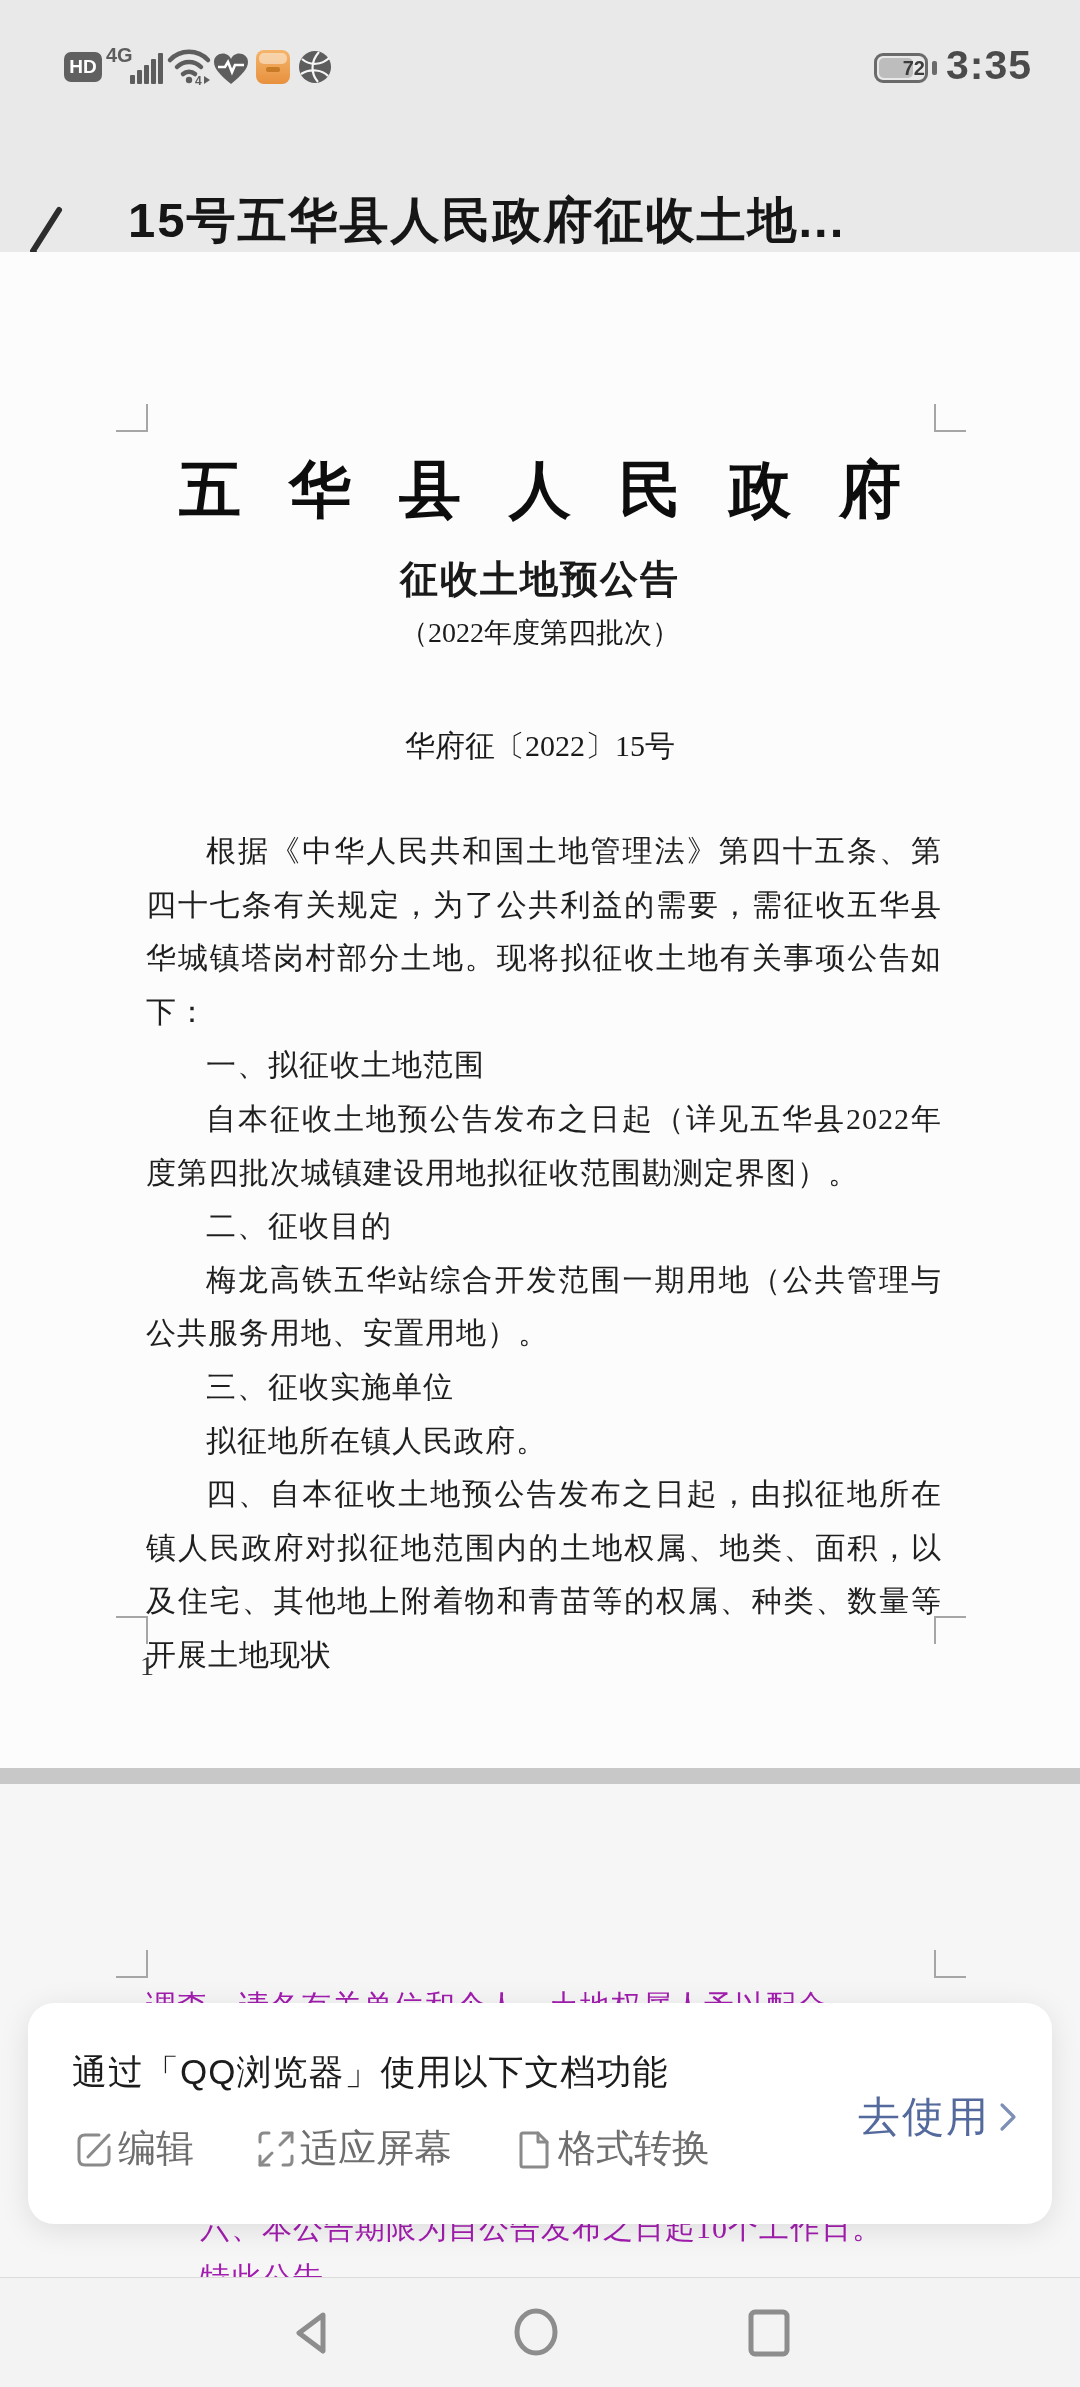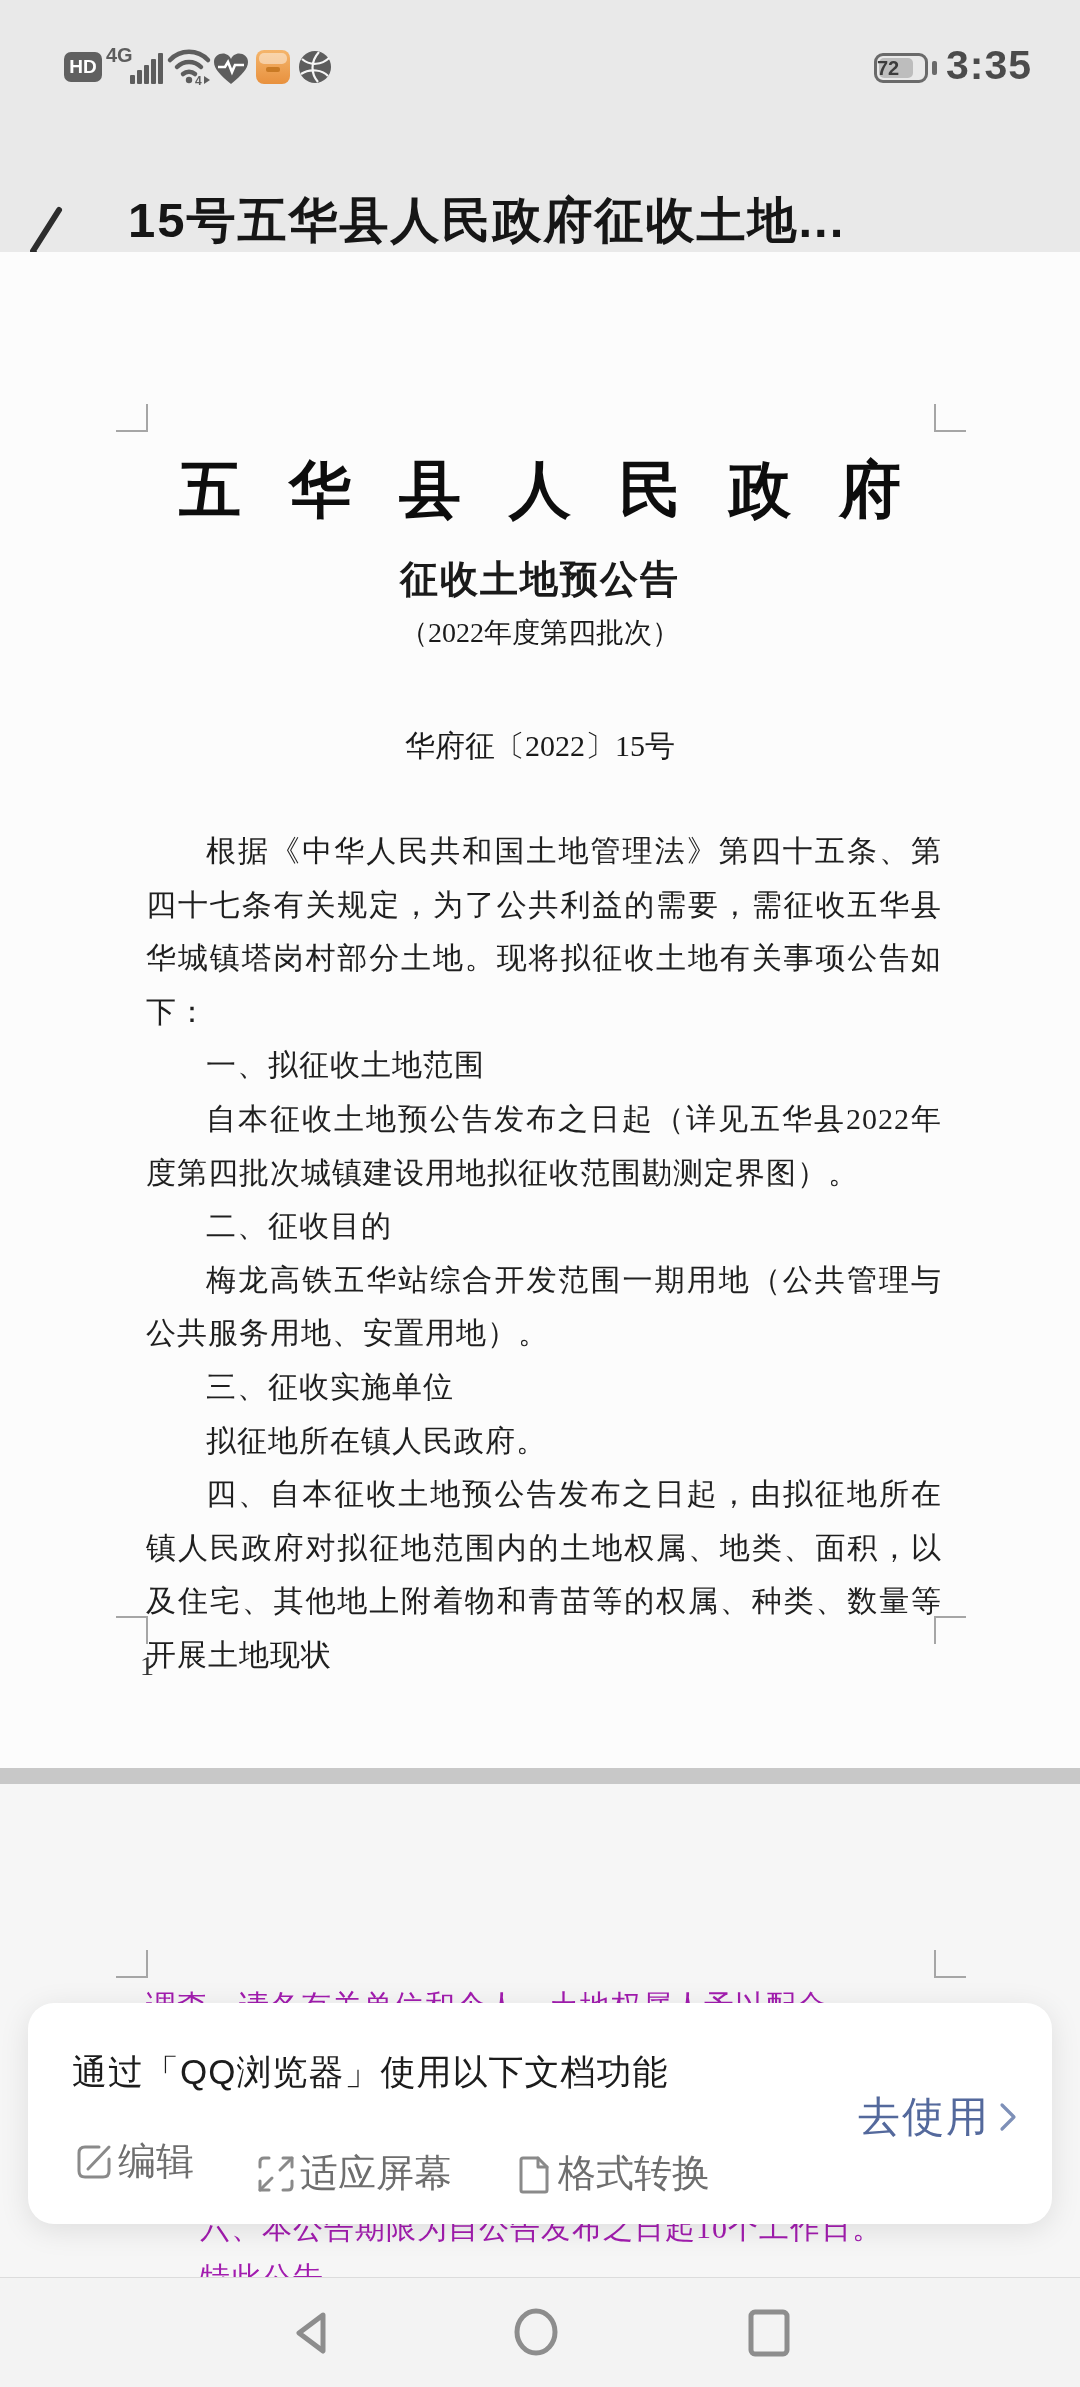--- a/index.html
+++ b/index.html
@@ -10,21 +10,21 @@
   
   .status-bar{position:absolute;top:0;left:0;width:1080px;height:90px;}
   .hd-badge{position:absolute;left:64px;top:52px;width:38px;height:30px;background:#606060;
     border-radius:7px;color:#fff;font-size:19px;font-weight:bold;text-align:center;line-height:30px;}
   .fourg{position:absolute;left:106px;top:44px;font-size:20px;font-weight:bold;color:#5d5d5d;}
   .bars{position:absolute;left:130px;top:53px;width:36px;height:31px;}
   .bars i{position:absolute;bottom:0;width:5px;background:#5d5d5d;border-radius:1px;}
   .battery{position:absolute;left:874px;top:53px;width:54px;height:30px;border:3px solid #6a6a6a;
     border-radius:9px;box-sizing:border-box;}
   .battery .fill{position:absolute;left:2px;top:2px;bottom:2px;width:70%;background:#bdbdbd;border-radius:5px;}
-  .battery .pct{position:absolute;left:0;top:0;width:100%;height:100%;text-align:left;
+  .battery .pct{position:absolute;left:0;top:0;width:100%;height:100%;text-align:right;
     line-height:24px;font-size:20px;font-weight:600;color:#3c3c3c;border-radius:12px;}
   .bat-nub{position:absolute;left:932px;top:61px;width:5px;height:14px;background:#6a6a6a;border-radius:2px;}
   .clock{position:absolute;left:946px;top:42px;font-size:41px;font-weight:600;color:#4b4b4b;letter-spacing:1px;}
   .orange-app{position:absolute;left:256px;top:50px;width:34px;height:34px;border-radius:8px;
     background:linear-gradient(180deg,#f4b56c,#e8913e);}
   .orange-app::before{content:"";position:absolute;left:3px;top:3px;right:3px;height:11px;
     background:rgba(255,255,255,.45);border-radius:5px;}
   .orange-app::after{content:"";position:absolute;left:10px;top:17px;width:14px;height:5px;
     background:#c97a24;border-radius:2px;}
 
@@ -58,21 +58,21 @@
   .doc-body p{margin:0;text-indent:2em;}
   .pageno{position:absolute;left:140px;top:1398px;font-size:28px;color:#333;}
   .p2-line{position:absolute;font-size:30px;letter-spacing:1px;color:#a21caf;white-space:nowrap;}
 
   
   .popup{position:absolute;left:28px;top:2003px;width:1024px;height:221px;background:#ffffff;
     border-radius:26px;box-shadow:0 6px 30px rgba(0,0,0,.10);z-index:20;}
   .popup-title{position:absolute;left:44px;top:46px;font-size:35px;color:#1c1c1c;letter-spacing:1px;}
   .popup-actions{position:absolute;left:44px;top:120px;display:flex;align-items:center;}
   .pa-item{display:flex;align-items:center;gap:2px;cursor:pointer;}
-  .pa-item + .pa-item{margin-left:60px;margin-top:25px;}
+  .pa-item + .pa-item{margin-left:60px;}
   .pa-label{font-size:38px;color:#6e6e6e;}
   .popup-cta{position:absolute;right:34px;top:86px;display:flex;align-items:center;gap:8px;cursor:pointer;}
   .cta-text{font-size:42px;color:#54699c;letter-spacing:2px;}
 
   
   .nav-bar{position:absolute;left:0;top:2277px;width:1080px;height:110px;background:#f3f3f3;
     border-top:1px solid #dcdcdc;z-index:30;}
   .nav-btn{position:absolute;cursor:pointer;}
 
   svg{display:block;}

